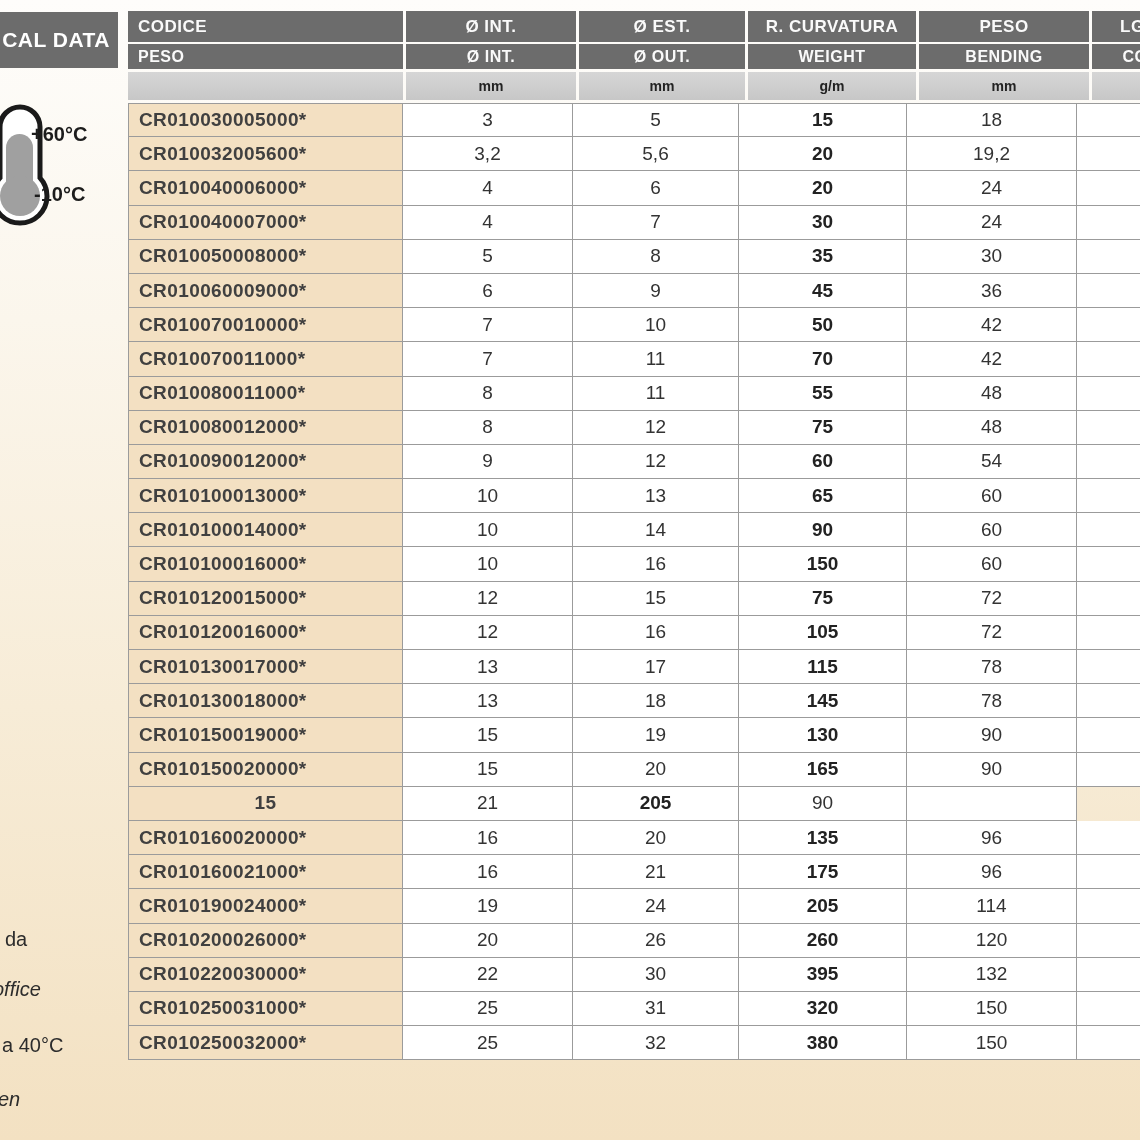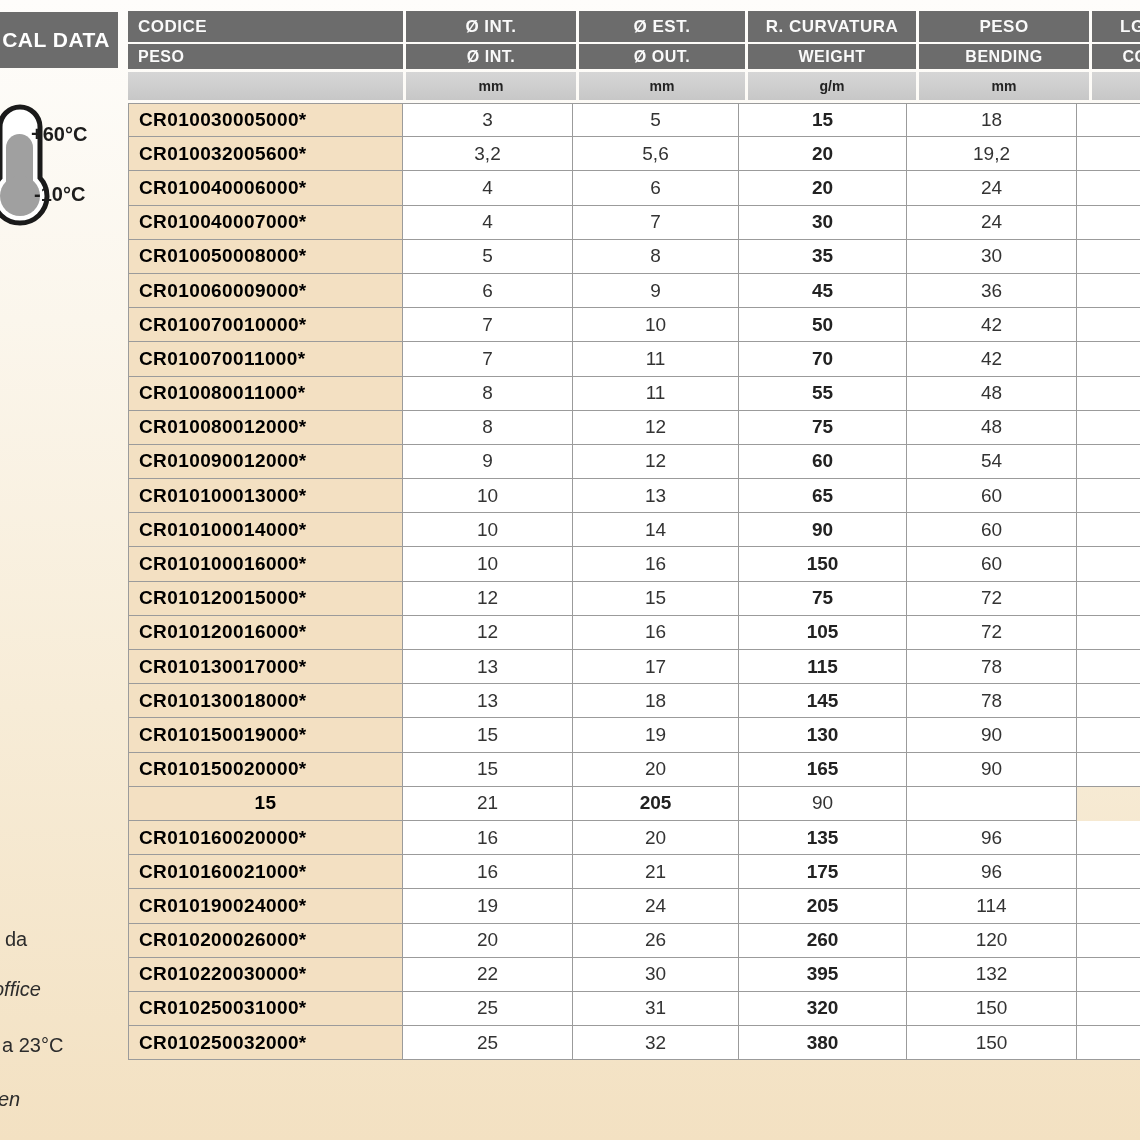--- a/index.html
+++ b/index.html
@@ -36,21 +36,21 @@
   .hrow1{height:31px;margin-bottom:2px;font-size:17px;}
   .hrow2{height:25px;margin-bottom:3px;font-size:16px;}
   .urow{column-gap:3px;height:28px;margin-bottom:3px;}
   .urow .cell{background:linear-gradient(180deg,#d6d6d6,#c7c7c7);
         color:#222;font-weight:bold;font-size:14px;}
 
   .drow{height:34.2px;}
   .drow .cell{background:#ffffff;border-right:1px solid #9b9b9b;
         border-bottom:1px solid #9b9b9b;font-size:19px;color:#333;}
   .drow .cell:first-child{border-left:1px solid #9b9b9b;background:#f3e0c2;
-        font-weight:bold;color:#000000;letter-spacing:.4px;}
+        font-weight:bold;color:#404040;letter-spacing:.4px;}
   .drow.first .cell{border-top:1px solid #9b9b9b;}
   .drow .c-peso{font-weight:bold;color:#222;}
 </style>
 </head>
 <body>
 
 <div class="page">
 
   <div class="sidebar-heading">CAL DATA</div>
 
@@ -58,21 +58,21 @@
     <path d="M30,27 A20,20 0 0 1 70,27 L70,77.9 A27,27 0 1 1 30,77.9 Z" fill="#ffffff" stroke="#1a1a1a" stroke-width="5"></path>
     <rect x="36" y="34" width="27" height="62" rx="13.5" fill="#a0a0a0"></rect>
     <circle cx="50" cy="96" r="20" fill="#a0a0a0"></circle>
   </svg>
 
   <div class="temp-label temp-max">+60°C</div>
   <div class="temp-label temp-min">-10°C</div>
 
   <div class="footnote fn-1">da</div>
   <div class="footnote fn-2 fn-italic">office</div>
-  <div class="footnote fn-3">a 23°C</div>
+  <div class="footnote fn-3">a 40°C</div>
   <div class="footnote fn-4 fn-italic">en</div>
 
   <div class="table">
 
     <div class="row hrow hrow1">
       <div class="cell left">CODICE</div>
       <div class="cell">Ø INT.</div>
       <div class="cell">Ø EST.</div>
       <div class="cell">R. CURVATURA</div>
       <div class="cell">PESO</div>

